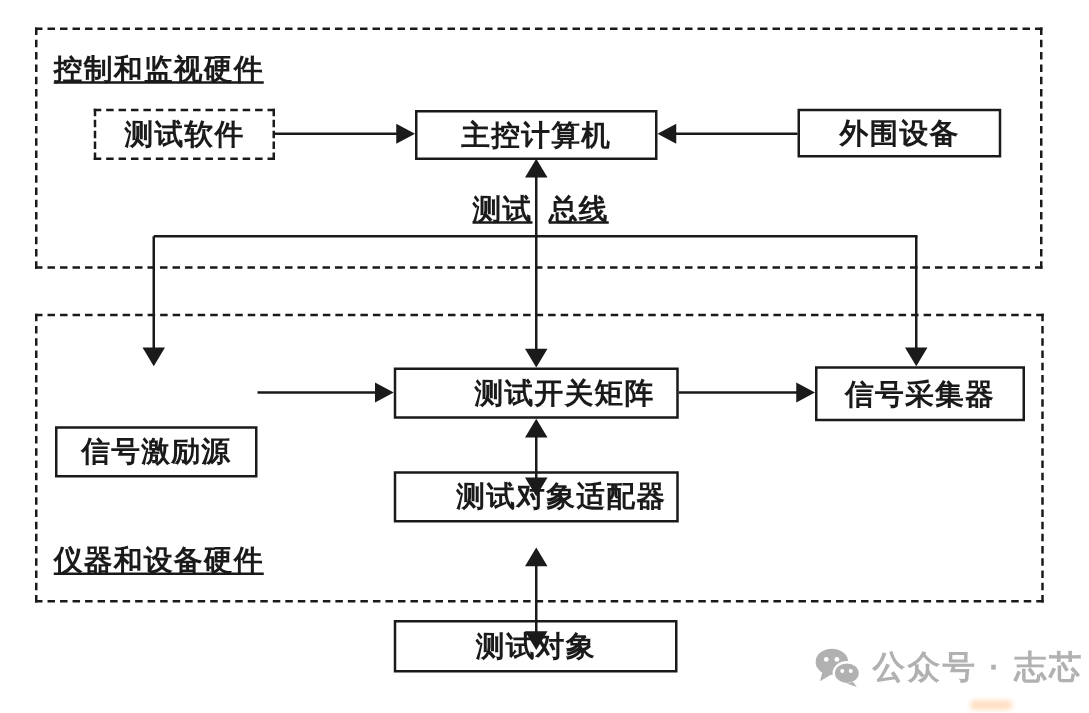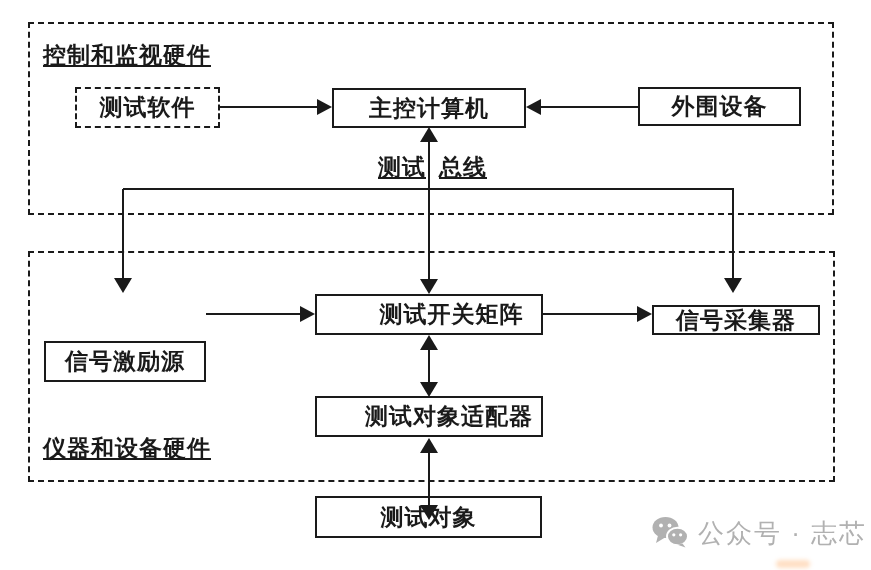--- a/index.html
+++ b/index.html
@@ -48,23 +48,23 @@
   .ah-up{border-left:9px solid transparent;border-right:9px solid transparent;border-bottom:15px solid var(--line);}
   .ah-down{border-left:9px solid transparent;border-right:9px solid transparent;border-top:15px solid var(--line);}
   .bus-label{
     position:absolute;left:378px;top:152px;
     display:flex;gap:13px;
     font-size:23px;font-weight:600;color:var(--line);
     letter-spacing:1px;white-space:nowrap;text-decoration:underline;
   }
   .watermark{
     position:absolute;left:652px;top:516px;
-    display:flex;gap:9px;
+    display:flex;align-items:center;gap:9px;
     color:var(--wm);
-    font-size:26px;letter-spacing:2px;white-space:nowrap;
+    font-size:26px;letter-spacing:2px;white-space:nowrap;font-weight:bold;
   }
   .smudge{
     position:absolute;left:776px;top:560px;width:34px;height:8px;
     background:rgba(255,150,60,0.30);filter:blur(2px);border-radius:4px;
   }
 </style>
 </head>
 <body>
 
 <div class="canvas">
@@ -88,25 +88,25 @@
   </div>
 
   <div class="node" style="left:44px;top:293px;width:162px;height:41px;margin-top:48px;">
     <span>信号激励源</span>
   </div>
 
   <div class="node" style="left:315px;top:294px;width:228px;height:41px;padding-left:45px;">
     <span>测试开关矩阵</span>
   </div>
 
-  <div class="node" style="left:652px;top:293px;width:168px;height:30px;margin-top:12px;">
+  <div class="node" style="left:652px;top:293px;width:168px;height:44px;">
     <span>信号采集器</span>
   </div>
 
-  <div class="node" style="left:315px;top:396px;width:228px;height:41px;padding-left:40px;">
+  <div class="node" style="left:315px;top:377px;width:228px;height:41px;padding-left:40px;">
     <span>测试对象适配器</span>
   </div>
 
   <div class="node" style="left:315px;top:496px;width:227px;height:42px;font-family:Liberation Serif, serif;">
     <span>测试对象</span>
   </div>
 
   <div class="bus-label">
     <span>测试</span>
     <span>总线</span>

